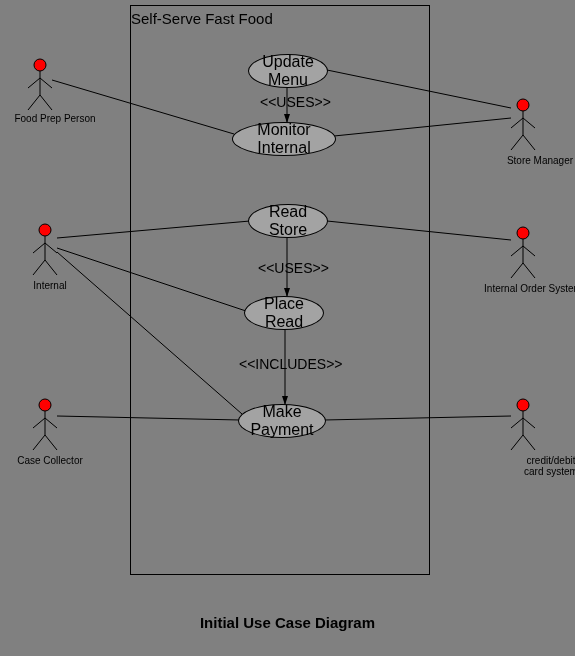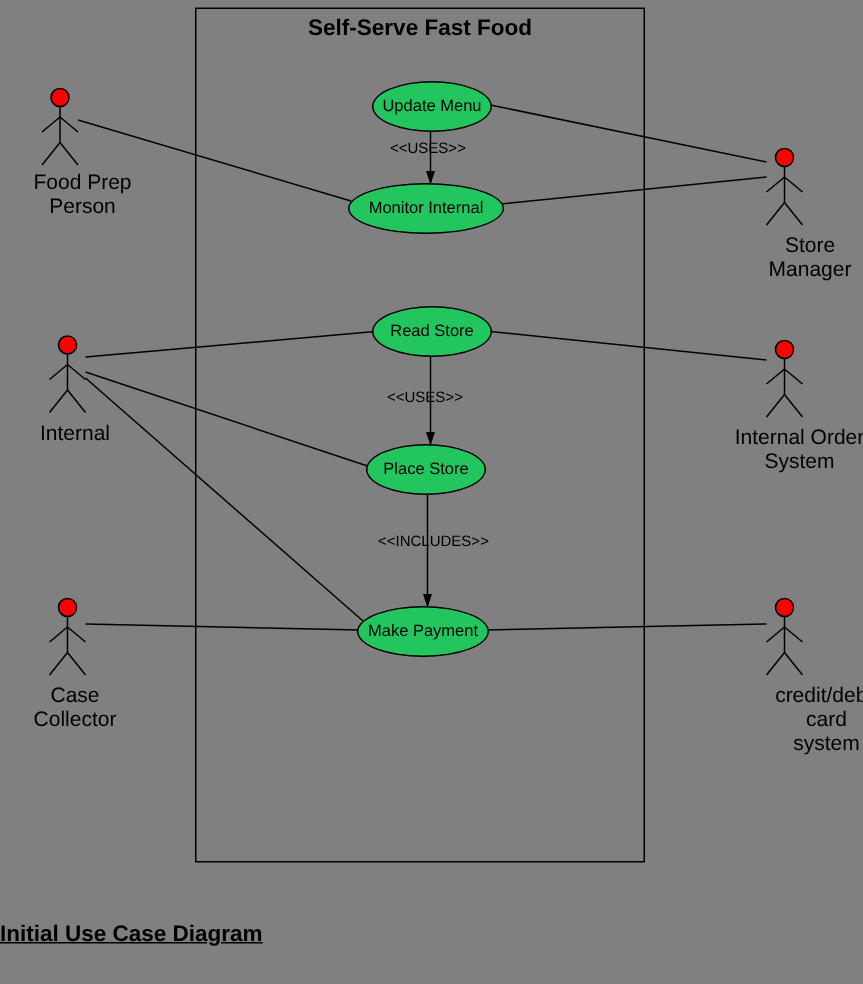--- a/index.html
+++ b/index.html
@@ -1,42 +1,42 @@
 <!DOCTYPE html>
 <html><head>
 <meta charset="utf-8">
 <style>
   html,body{margin:0;padding:0}
   body{background:#808080;width:575px;height:656px;position:relative;font-family:Arial,Helvetica,sans-serif;font-size:11px;color:#000}
   .system-box{position:absolute;left:130px;top:5px;width:300px;height:570px;border:1px solid #000;box-sizing:border-box}
-  .title{position:absolute;left:0;top:4px;width:100%;text-align:center;font-weight:bold;font-size:15px}
-  .caption{position:absolute;left:0;top:614px;width:100%;font-weight:bold;font-size:15px;text-decoration:underline}
-  .usecase{position:absolute;background:#22c55e;border:1px solid #000;border-radius:50%;display:flex;align-items:center;justify-content:center;text-align:center;font-size:11px;box-sizing:border-box;z-index:4}
-  .actor-label{position:absolute;text-align:center;font-size:14px;z-index:3}
-  .rel-label{position:absolute;font-size:10px;text-align:left;z-index:3}
+  .title{position:absolute;left:0;top:4px;width:100%;text-align:left;font-weight:normal;font-size:15px}
+  .caption{position:absolute;left:0;top:614px;width:100%;text-align:center;font-weight:bold;font-size:15px;}
+  .usecase{position:absolute;background:#a3a3a3;border:1px solid #000;border-radius:50%;display:flex;align-items:center;justify-content:center;text-align:center;font-size:16px;box-sizing:border-box;z-index:4}
+  .actor-label{position:absolute;text-align:center;font-size:10px;z-index:3}
+  .rel-label{position:absolute;font-size:14px;text-align:center;z-index:3}
   svg{position:absolute;left:0;top:0;z-index:2}
 </style>
 </head>
 <body>
 
 <div class="system-box">
   <div class="title">Self-Serve Fast Food</div>
 </div>
 
 <div class="caption">Initial Use Case Diagram</div>
 
 <div class="usecase" style="left:248px;top:54px;width:80px;height:34px">Update Menu</div>
 <div class="usecase" style="left:232px;top:122px;width:104px;height:34px">Monitor Internal</div>
 <div class="usecase" style="left:248px;top:204px;width:80px;height:34px">Read Store</div>
-<div class="usecase" style="left:244px;top:296px;width:80px;height:34px">Place Store</div>
+<div class="usecase" style="left:244px;top:296px;width:80px;height:34px">Place Read</div>
 <div class="usecase" style="left:238px;top:404px;width:88px;height:34px">Make Payment</div>
 
 <div class="rel-label" style="left:260px;top:94px;width:60px">&lt;&lt;USES&gt;&gt;</div>
 <div class="rel-label" style="left:258px;top:260px;width:60px">&lt;&lt;USES&gt;&gt;</div>
-<div class="rel-label" style="left:252px;top:356px;width:84px">&lt;&lt;INCLUDES&gt;&gt;</div>
+<div class="rel-label" style="left:239px;top:356px;width:84px">&lt;&lt;INCLUDES&gt;&gt;</div>
 
 <div class="actor-label" style="left:10px;top:113px;width:90px">Food Prep Person</div>
 <div class="actor-label" style="left:20px;top:280px;width:60px">Internal</div>
 <div class="actor-label" style="left:10px;top:455px;width:80px">Case Collector</div>
 <div class="actor-label" style="left:500px;top:155px;width:80px">Store Manager</div>
 <div class="actor-label" style="left:478px;top:283px;width:110px">Internal Order System</div>
 <div class="actor-label" style="left:514px;top:455px;width:74px;white-space:pre-line">credit/debit
 card system</div>
 
 <svg width="575" height="656">

